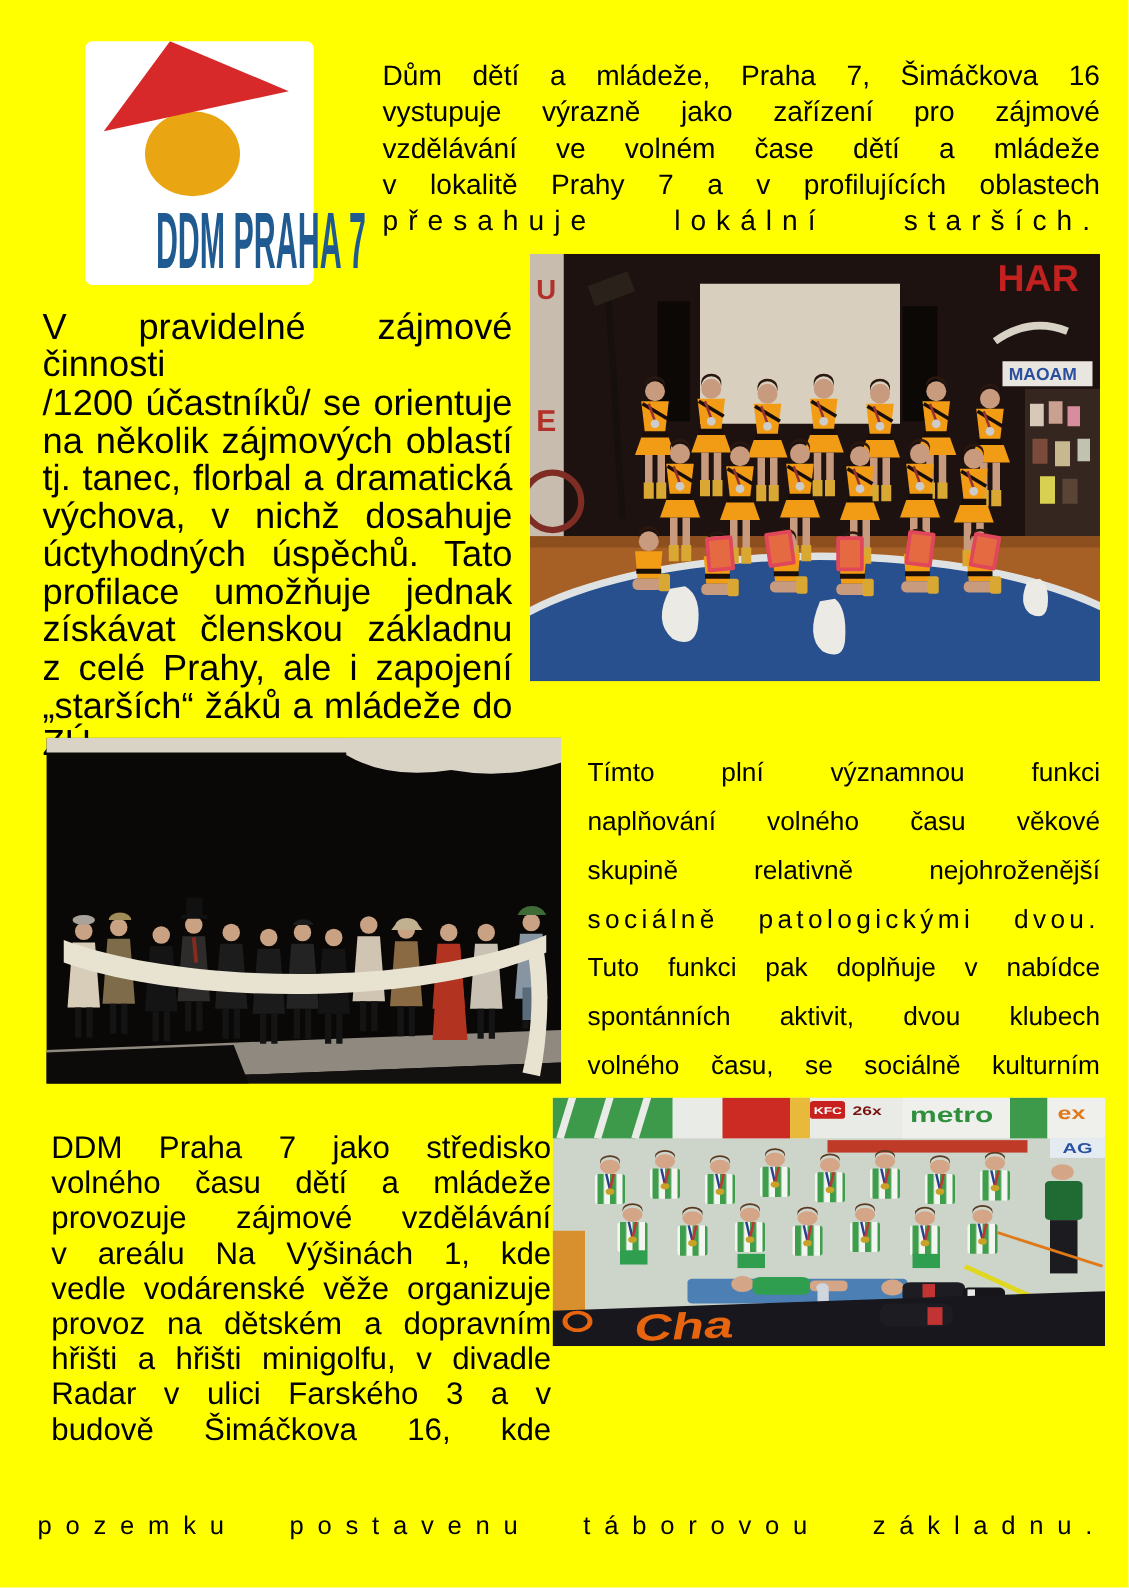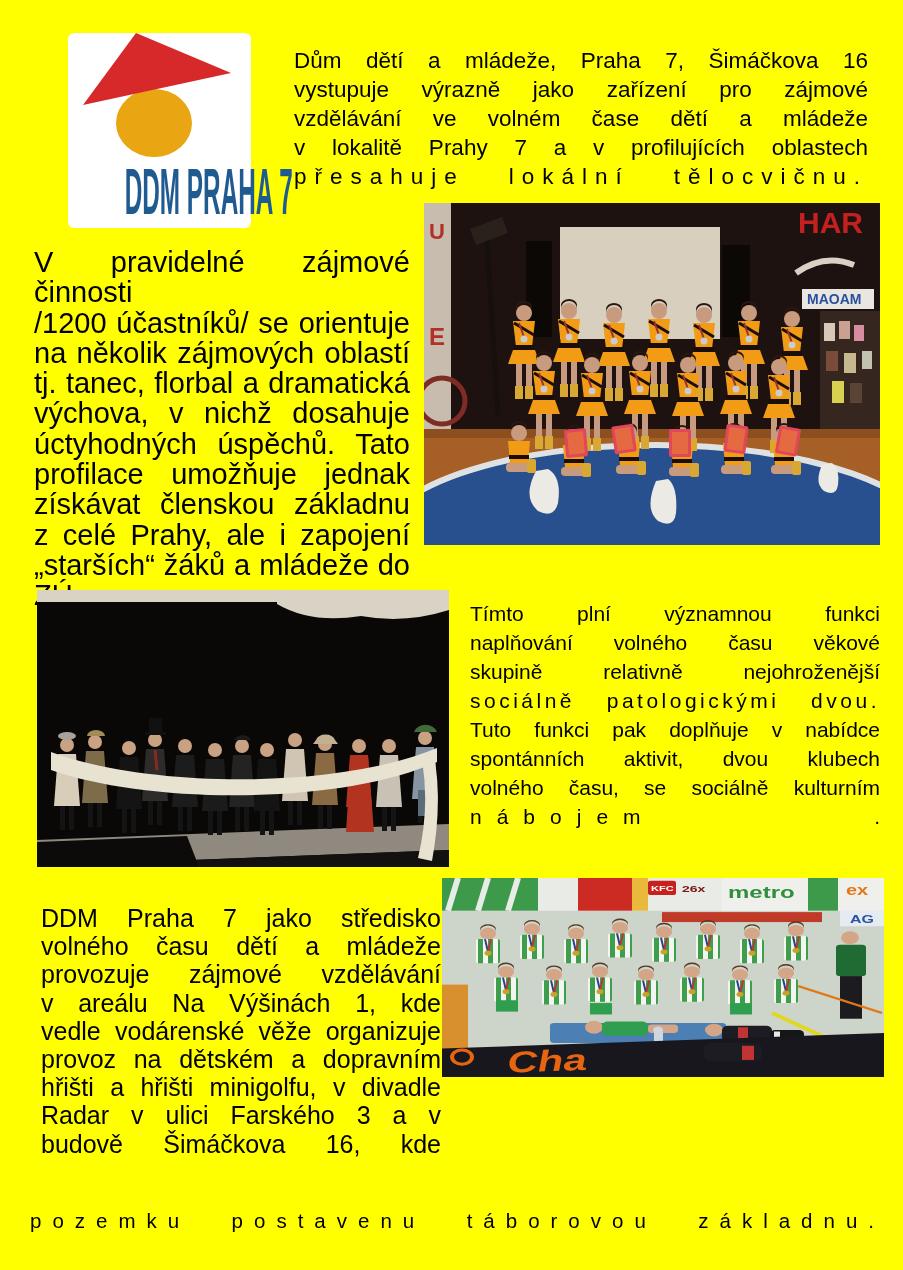--- a/index.html
+++ b/index.html
@@ -10,26 +10,26 @@
     font-family:"Liberation Sans", sans-serif; color:#000;
   }
   .abs { position:absolute; }
 
   
   .jl { white-space:pre-line; text-align:justify; text-align-last:justify; }
 
   
   .spread { text-align:justify; text-align-last:justify; }
 
-  .para-intro { left:294px; top:46px; width:574px; font-size:22.5px; line-height:29px; }
+  .para-intro { left:306px; top:46px; width:574px; font-size:22.5px; line-height:29px; }
   .intro-last { letter-spacing:8px; }
 
   .para-activities { left:34px; top:247px; width:376px; font-size:29px; line-height:30.3px; }
 
-  .para-social { left:470px; top:599px; width:410px; font-size:21px; line-height:29px; }
+  .para-social { left:470px; top:599px; width:410px; font-size:21px; line-height:39px; }
   .social-spaced { letter-spacing:3.5px; }
   .social-last { display:flex; justify-content:space-between; align-items:flex-end; }
   .social-last .lsp { letter-spacing:15px; white-space:nowrap; }
 
   .para-facilities { left:41px; top:904px; width:400px; font-size:25px; line-height:28.2px; }
 
   .para-closing { left:30px; top:1162px; width:855px; font-size:20.5px; line-height:29px; letter-spacing:-0.2px; }
   .closing-last { letter-spacing:11px;margin-top:44px; }
 
   
@@ -60,21 +60,21 @@
       <polygon points="68,0 163,40 15,72" fill="#d7282a"></polygon>
     </svg>
     <div class="logo-text">DDM PRAHA 7</div>
   </div>
 
   <div class="abs para-intro">
     <div class="jl">Dům dětí a mládeže, Praha 7, Šimáčkova 16
 vystupuje výrazně jako zařízení pro zájmové
 vzdělávání ve volném čase dětí a mládeže
 v lokalitě Prahy 7 a v profilujících oblastech</div>
-    <div class="spread intro-last">přesahuje lokální tělocvičnu.</div>
+    <div class="spread intro-last">přesahuje lokální starších.</div>
   </div>
 
   <div class="photo photo-dance">
     <svg viewBox="0 0 456 342" preserveAspectRatio="none">
       <rect width="456" height="342" fill="#1d1210"></rect>
 
       <rect width="27" height="238" fill="#c7bcae"></rect>
       <text x="5" y="36" font-size="22" font-weight="bold" fill="#b23028">U</text>
       <text x="5" y="142" font-size="24" font-weight="bold" fill="#b23028">E</text>
       <circle cx="18" cy="198" r="23" fill="none" stroke="#7e2c24" stroke-width="5"></circle>

